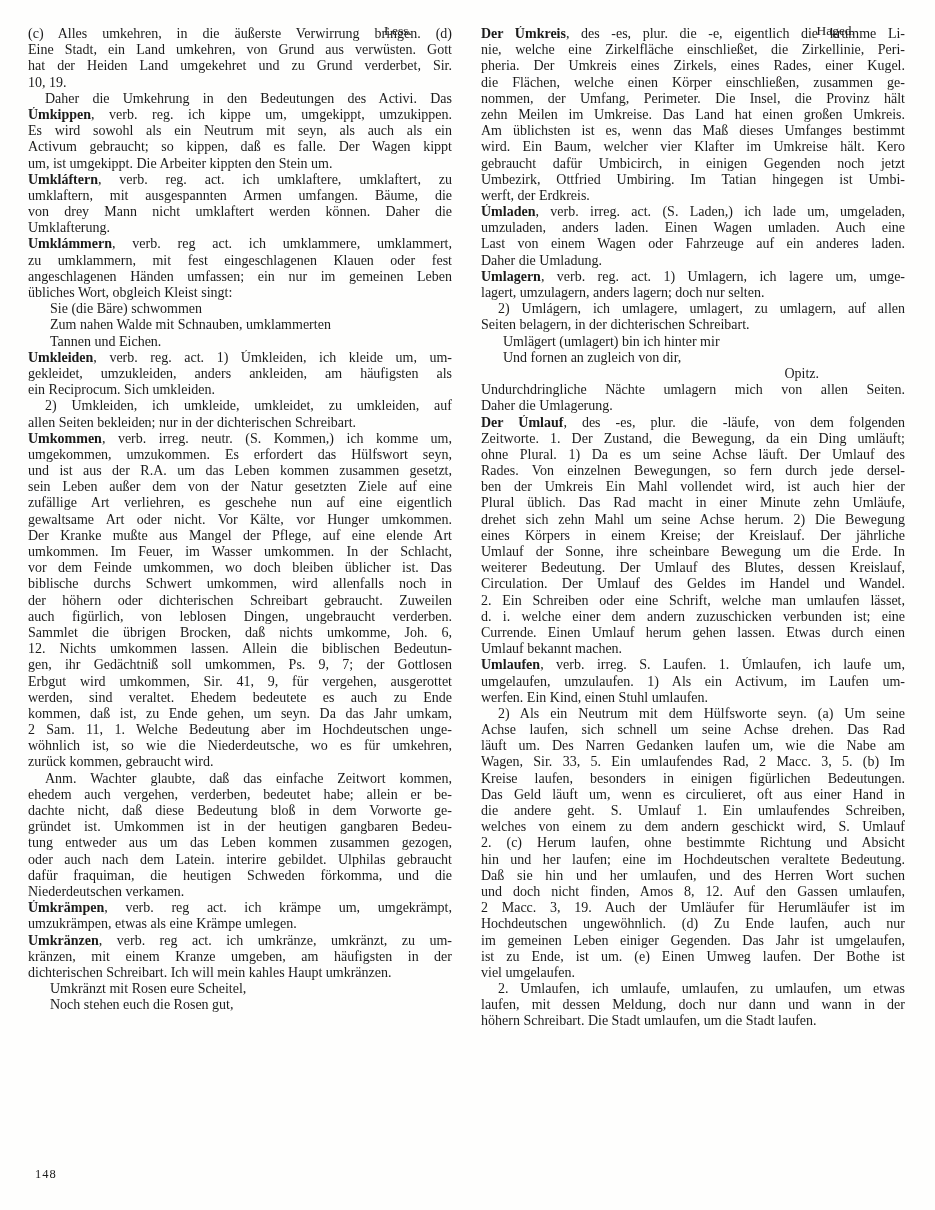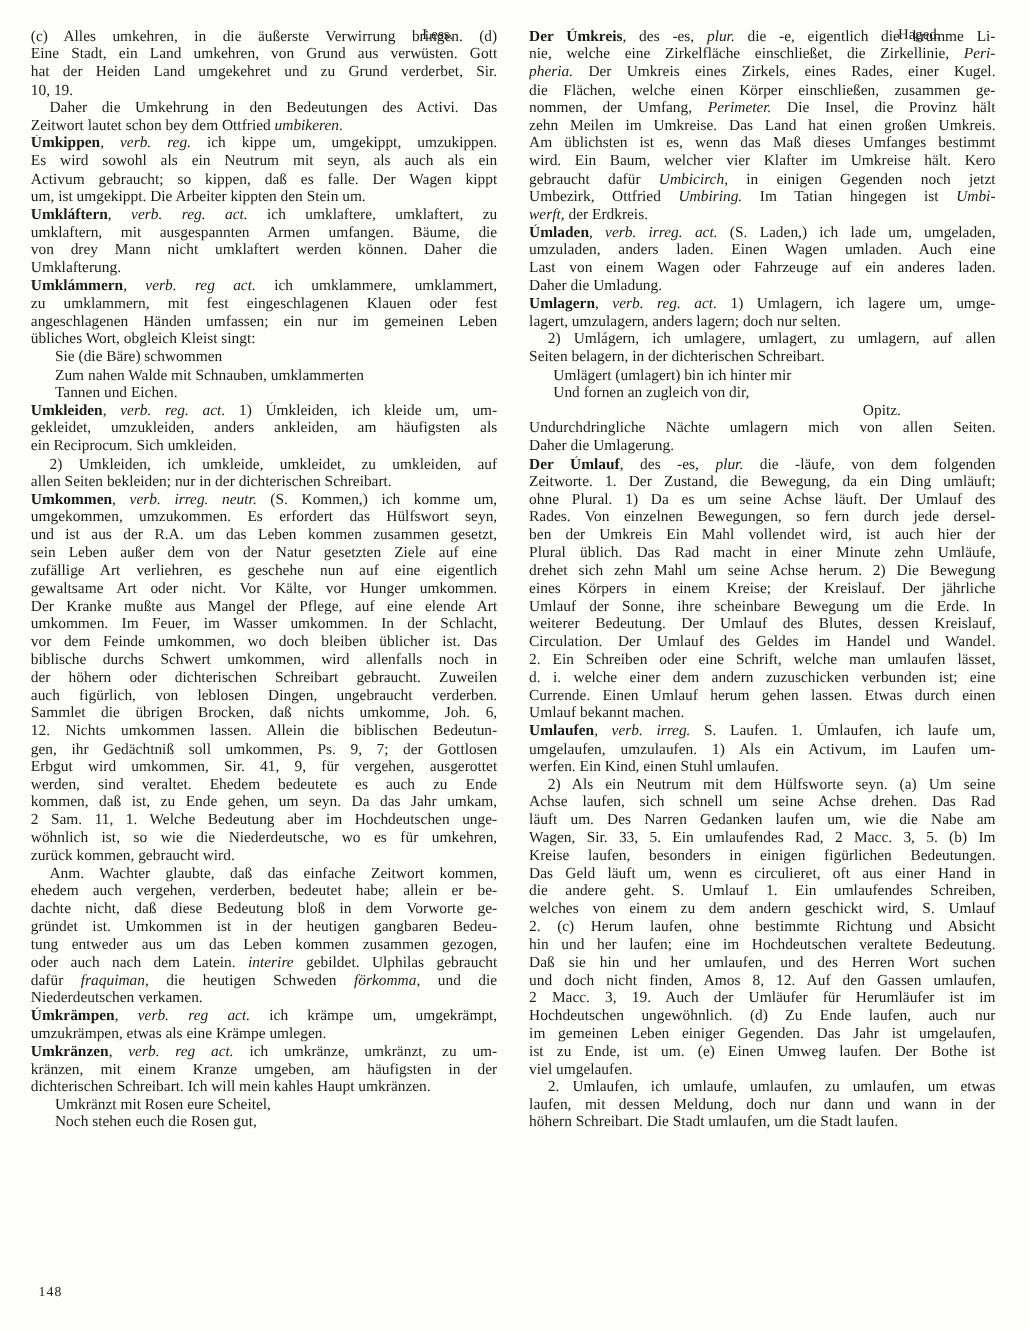--- a/index.html
+++ b/index.html
@@ -21,40 +21,39 @@
   .line{
     height:16.2px;line-height:16.2px;overflow:hidden;
     text-align:justify;text-align-last:justify;text-justify:inter-word;
     white-space:normal;
   }
   .a-l{text-align:center;text-align-last:left;}
   .a-ji{text-indent:17px;}
   .a-v{text-align:right;text-align-last:left;padding-left:22px;}
   .a-r{text-align-last:right;padding-right:86px;}
   .seg-b{font-weight:bold;}
-  .seg-i{font-style:italic;}
+  .seg-i{}
   .page-number{
     position:absolute;left:35px;top:1166px;height:16px;line-height:16px;
     font-size:12.5px;letter-spacing:1px;
   }
 </style>
 </head>
 <body>
 
 <div>
   <div class="running-header rh-left">Less.</div>
   <div class="running-header rh-right">Haged.</div>
 
   <div class="column col-left">
       <div class="line a-j"><span>(c) Alles umkehren, in die äußerste Verwirrung bringen. (d)</span></div>
       <div class="line a-j"><span>Eine Stadt, ein Land umkehren, von Grund aus verwüsten. Gott</span></div>
       <div class="line a-j"><span>hat der Heiden Land umgekehret und zu Grund verderbet, Sir.</span></div>
       <div class="line a-l"><span>10, 19.</span></div>
       <div class="line a-ji"><span>Daher die Umkehrung in den Bedeutungen des Activi. Das</span></div>
-      <div class="line a-l"><span>Zeitwort lautet schon bey dem Ottfried </span><span class="seg-i">umbikeren</span><span>.</span></div>
       <div class="line a-j"><span class="seg-b">Úmkippen</span><span>, </span><span class="seg-i">verb. reg.</span><span> ich kippe um, umgekippt, umzukippen.</span></div>
       <div class="line a-j"><span>Es wird sowohl als ein Neutrum mit seyn, als auch als ein</span></div>
       <div class="line a-j"><span>Activum gebraucht; so kippen, daß es falle. Der Wagen kippt</span></div>
       <div class="line a-l"><span>um, ist umgekippt. Die Arbeiter kippten den Stein um.</span></div>
       <div class="line a-j"><span class="seg-b">Umkláftern</span><span>, </span><span class="seg-i">verb. reg. act.</span><span> ich umklaftere, umklaftert, zu</span></div>
       <div class="line a-j"><span>umklaftern, mit ausgespannten Armen umfangen. Bäume, die</span></div>
       <div class="line a-j"><span>von drey Mann nicht umklaftert werden können. Daher die</span></div>
       <div class="line a-l"><span>Umklafterung.</span></div>
       <div class="line a-j"><span class="seg-b">Umklámmern</span><span>, </span><span class="seg-i">verb. reg act.</span><span> ich umklammere, umklammert,</span></div>
       <div class="line a-j"><span>zu umklammern, mit fest eingeschlagenen Klauen oder fest</span></div>

